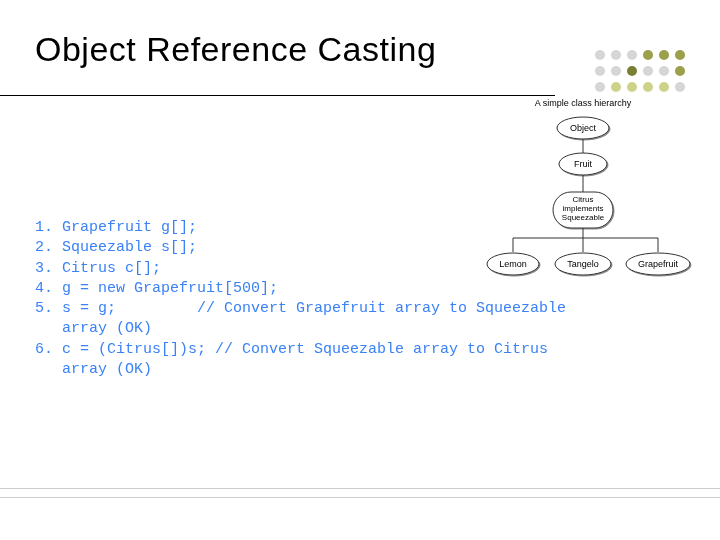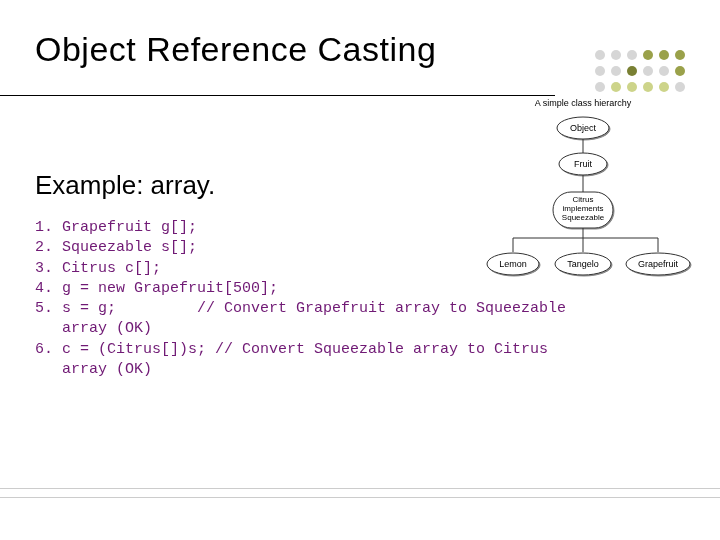--- a/index.html
+++ b/index.html
@@ -10,21 +10,21 @@
 
   .dot-grid { position: absolute; top: 50px; right: 35px; }
   .dot-row { display: flex; gap: 6px; margin-bottom: 6px; }
   .dot { width: 10px; height: 10px; border-radius: 50%; }
   .r1 .dot:nth-child(1){background:#d6d6d6}.r1 .dot:nth-child(2){background:#d6d6d6}.r1 .dot:nth-child(3){background:#d6d6d6}.r1 .dot:nth-child(4){background:#9aa14a}.r1 .dot:nth-child(5){background:#9aa14a}.r1 .dot:nth-child(6){background:#9aa14a}
   .r2 .dot:nth-child(1){background:#d6d6d6}.r2 .dot:nth-child(2){background:#d6d6d6}.r2 .dot:nth-child(3){background:#798033}.r2 .dot:nth-child(4){background:#d6d6d6}.r2 .dot:nth-child(5){background:#d6d6d6}.r2 .dot:nth-child(6){background:#9aa14a}
   .r3 .dot:nth-child(1){background:#d6d6d6}.r3 .dot:nth-child(2){background:#cdd48a}.r3 .dot:nth-child(3){background:#cdd48a}.r3 .dot:nth-child(4){background:#cdd48a}.r3 .dot:nth-child(5){background:#cdd48a}.r3 .dot:nth-child(6){background:#d6d6d6}
 
   .subtitle { position: absolute; top: 170px; left: 35px; font-size: 26px; font-weight: 400; color: #000; }
 
-  .code-block { position: absolute; top: 218px; left: 35px; width: 640px; font-family: "Courier New", Courier, monospace; font-size: 15px; line-height: 1.35; color: #701a75; white-space: pre-wrap; }
+  .code-block { position: absolute; top: 218px; left: 35px; width: 640px; font-family: "Courier New", Courier, monospace; font-size: 15px; line-height: 1.35; color: #3b82f6; white-space: pre-wrap; }
 
   .hline { position: absolute; left: 0; width: 720px; height: 1px; background: #ccc; }
   .hline.a { top: 488px; }
   .hline.b { top: 497px; }
 
   
   .diagram { position: absolute; top: 96px; right: 22px; width: 230px; height: 210px; }
   .diagram svg { width: 100%; height: 100%; }
   .diagram text.caption { font-family: Arial; font-size: 9px; fill: #000; }
   .diagram text.node { font-family: Arial; font-size: 9px; fill: #000; }
@@ -58,21 +58,20 @@
     <div class="dot-row r3">
         <span class="dot"></span>
         <span class="dot"></span>
         <span class="dot"></span>
         <span class="dot"></span>
         <span class="dot"></span>
         <span class="dot"></span>
       </div>
   </div>
 
-  <h2 class="subtitle">Example: array.</h2>
 
   <pre class="code-block">1. Grapefruit g[];
 2. Squeezable s[];
 3. Citrus c[];
 4. g = new Grapefruit[500];
 5. s = g;         // Convert Grapefruit array to Squeezable
    array (OK)
 6. c = (Citrus[])s; // Convert Squeezable array to Citrus
    array (OK)</pre>
 

